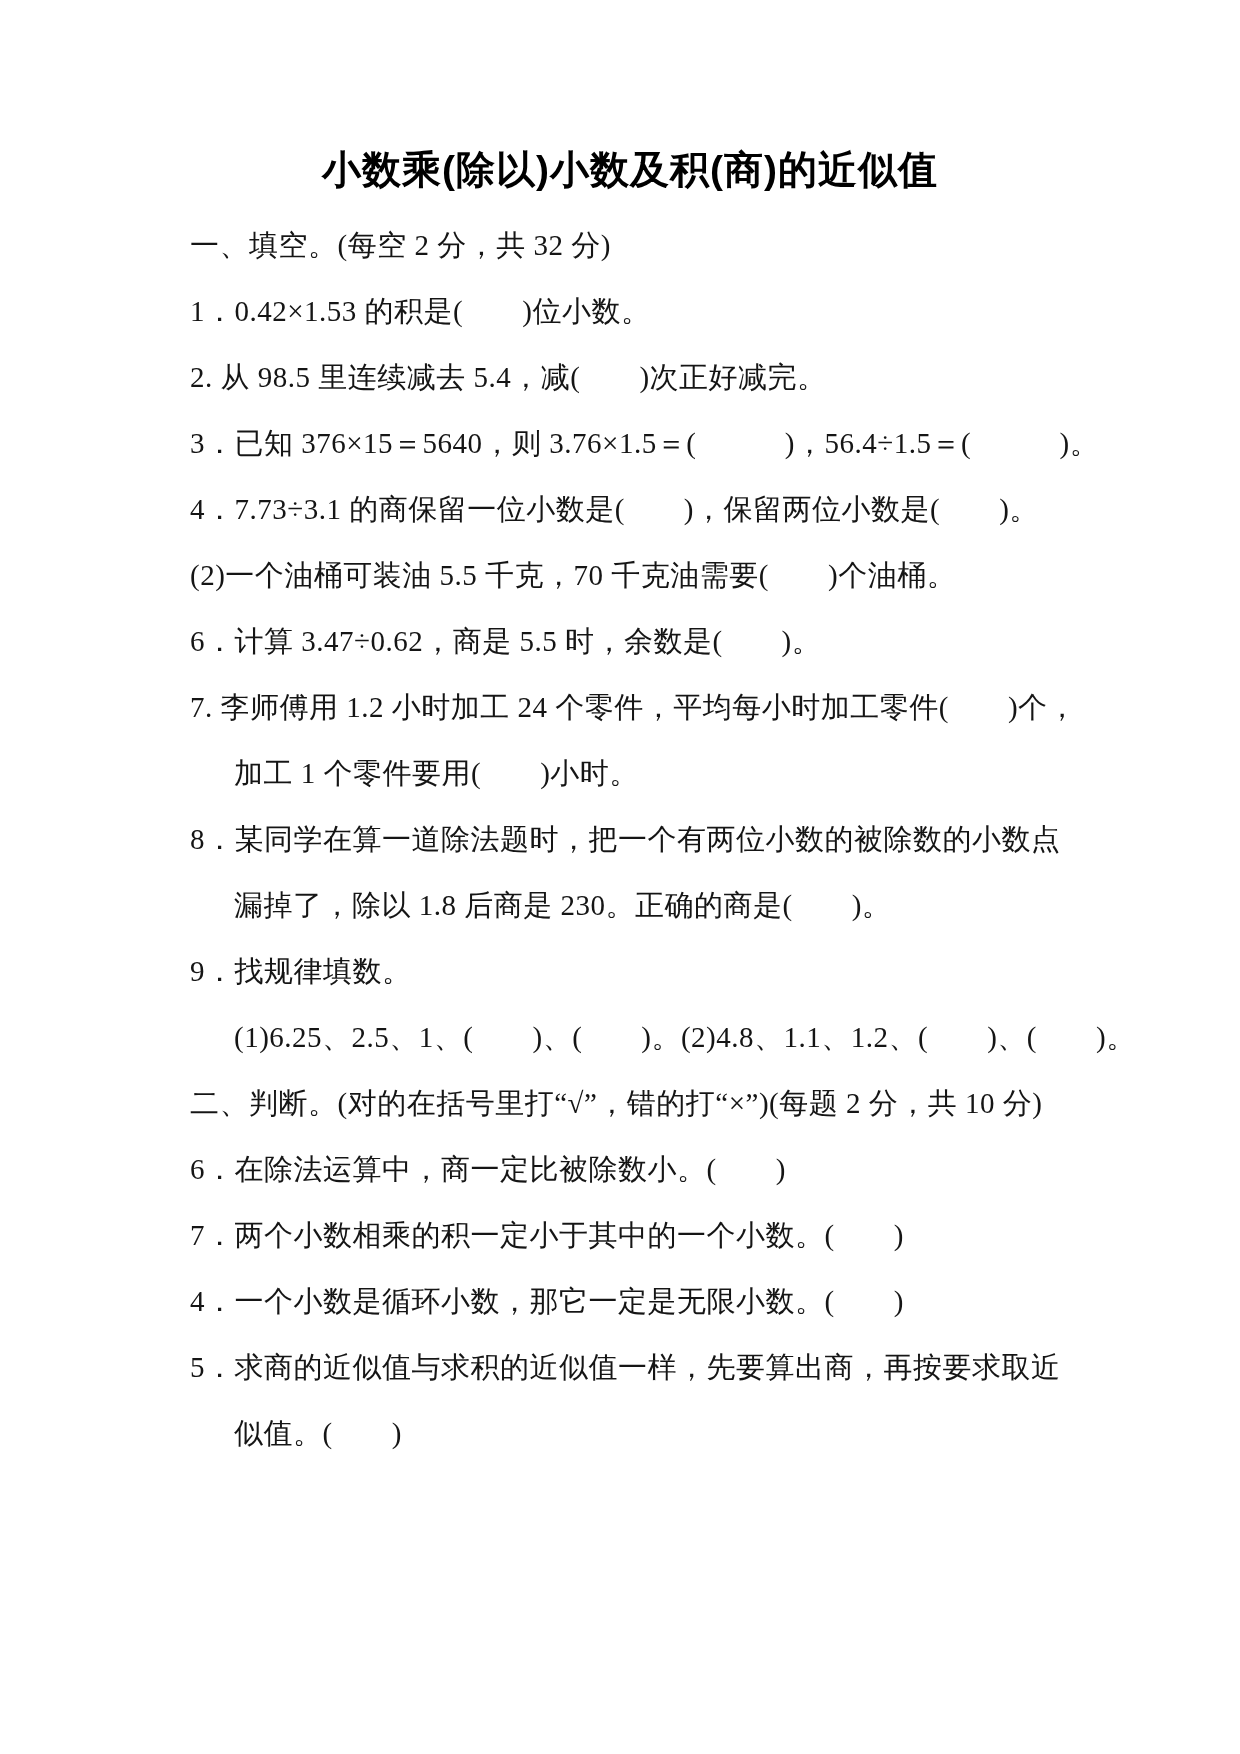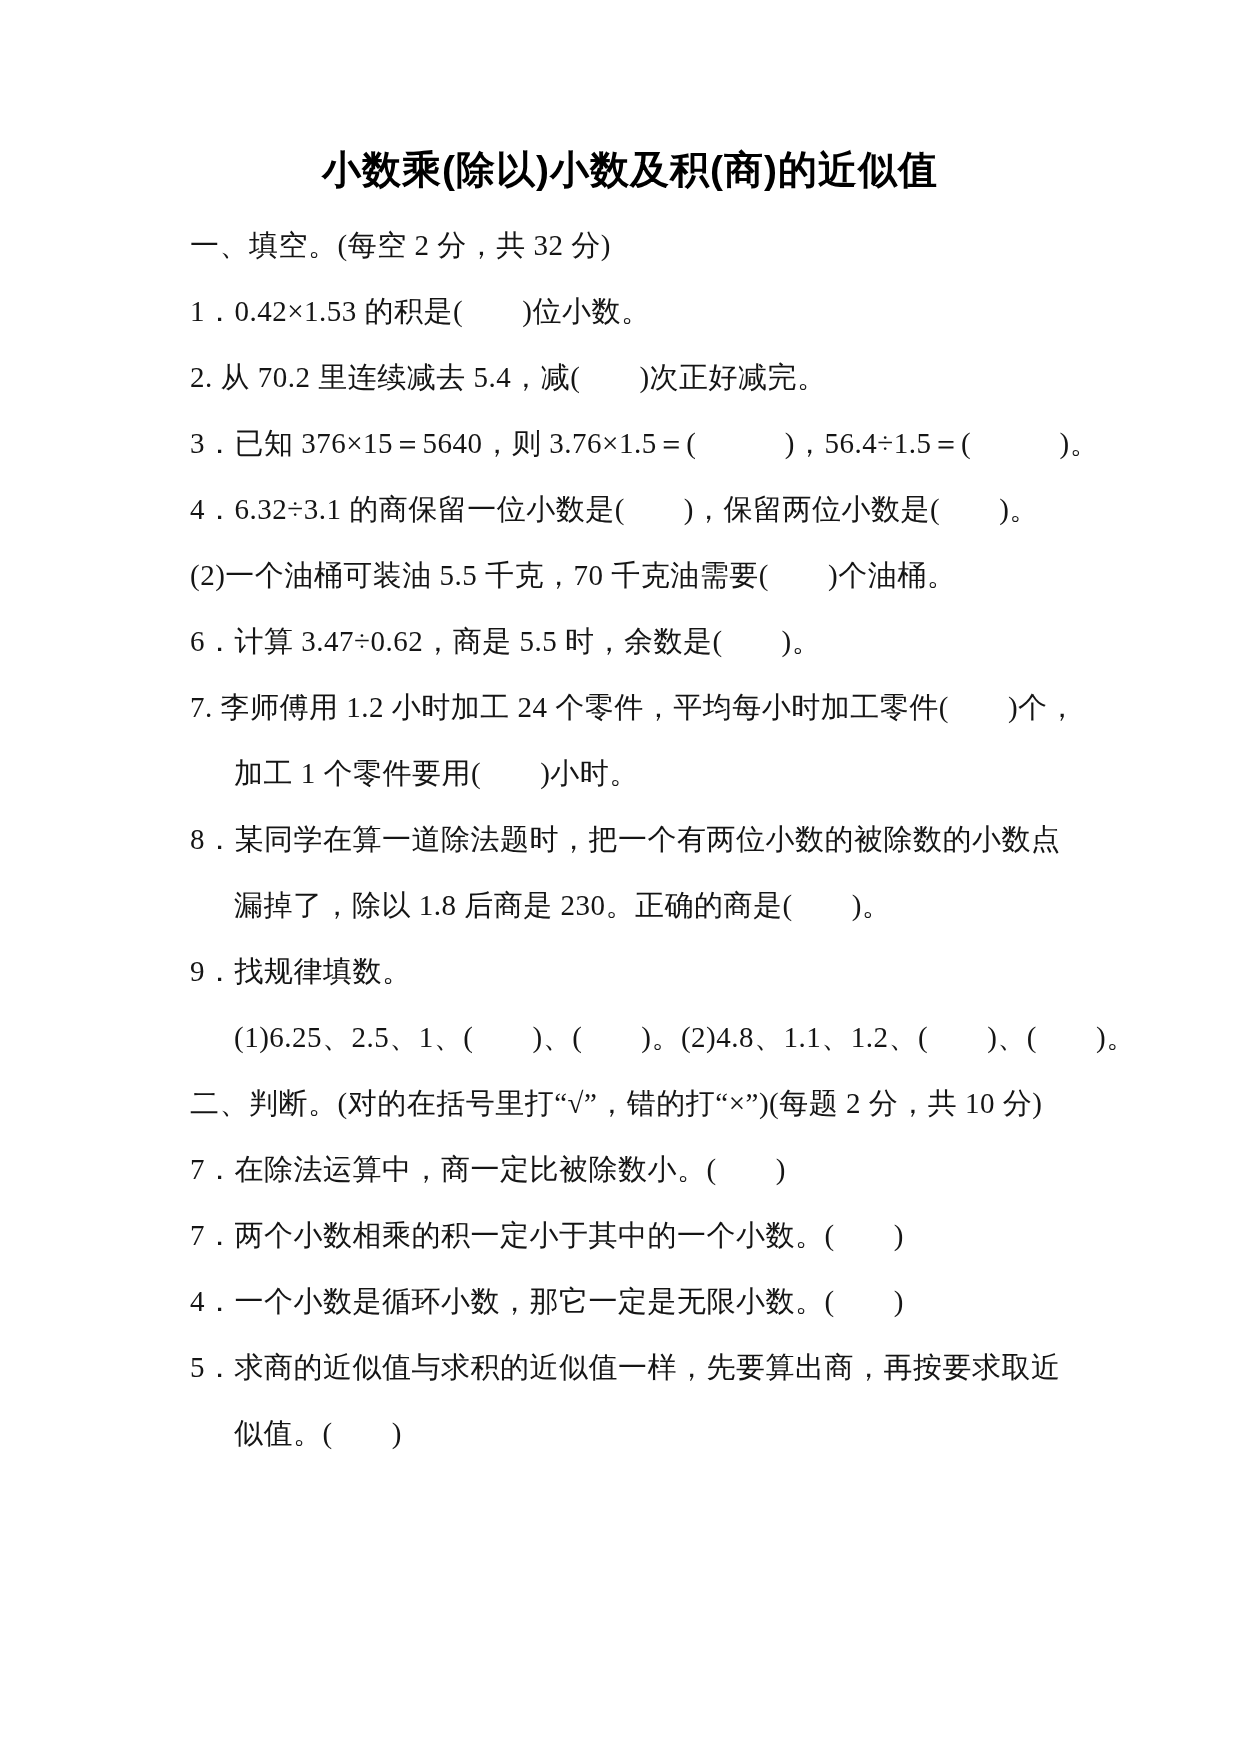--- a/index.html
+++ b/index.html
@@ -41,33 +41,33 @@
 </head>
 <body>
 
 <div class="page">
   <h1 class="title">小数乘(除以)小数及积(商)的近似值</h1>
 
   <div class="content">
     <div class="line">一、填空。(每空 2 分，共 32 分)</div>
 
     <div class="line">1．0.42×1.53 的积是(　　)位小数。</div>
-    <div class="line">2. 从 70.2 里连续减去 5.4，减(　　)次正好减完。</div>
+    <div class="line">2. 从 98.5 里连续减去 5.4，减(　　)次正好减完。</div>
     <div class="line">3．已知 376×15＝5640，则 3.76×1.5＝(　　　)，56.4÷1.5＝(　　　)。</div>
-    <div class="line">4．6.32÷3.1 的商保留一位小数是(　　)，保留两位小数是(　　)。</div>
+    <div class="line">4．7.73÷3.1 的商保留一位小数是(　　)，保留两位小数是(　　)。</div>
     <div class="line">(2)一个油桶可装油 5.5 千克，70 千克油需要(　　)个油桶。</div>
     <div class="line">6．计算 3.47÷0.62，商是 5.5 时，余数是(　　)。</div>
     <div class="line">7. 李师傅用 1.2 小时加工 24 个零件，平均每小时加工零件(　　)个，</div>
     <div class="line indent">加工 1 个零件要用(　　)小时。</div>
     <div class="line">8．某同学在算一道除法题时，把一个有两位小数的被除数的小数点</div>
     <div class="line indent">漏掉了，除以 1.8 后商是 230。正确的商是(　　)。</div>
     <div class="line">9．找规律填数。</div>
     <div class="line indent">(1)6.25、2.5、1、(　　)、(　　)。(2)4.8、1.1、1.2、(　　)、(　　)。</div>
 
     <div class="line">二、判断。(对的在括号里打“√”，错的打“×”)(每题 2 分，共 10 分)</div>
 
-    <div class="line">7．在除法运算中，商一定比被除数小。(　　)</div>
+    <div class="line">6．在除法运算中，商一定比被除数小。(　　)</div>
     <div class="line">7．两个小数相乘的积一定小于其中的一个小数。(　　)</div>
     <div class="line">4．一个小数是循环小数，那它一定是无限小数。(　　)</div>
     <div class="line">5．求商的近似值与求积的近似值一样，先要算出商，再按要求取近</div>
     <div class="line indent">似值。(　　)</div>
   </div>
 </div>
 
 </body></html>

